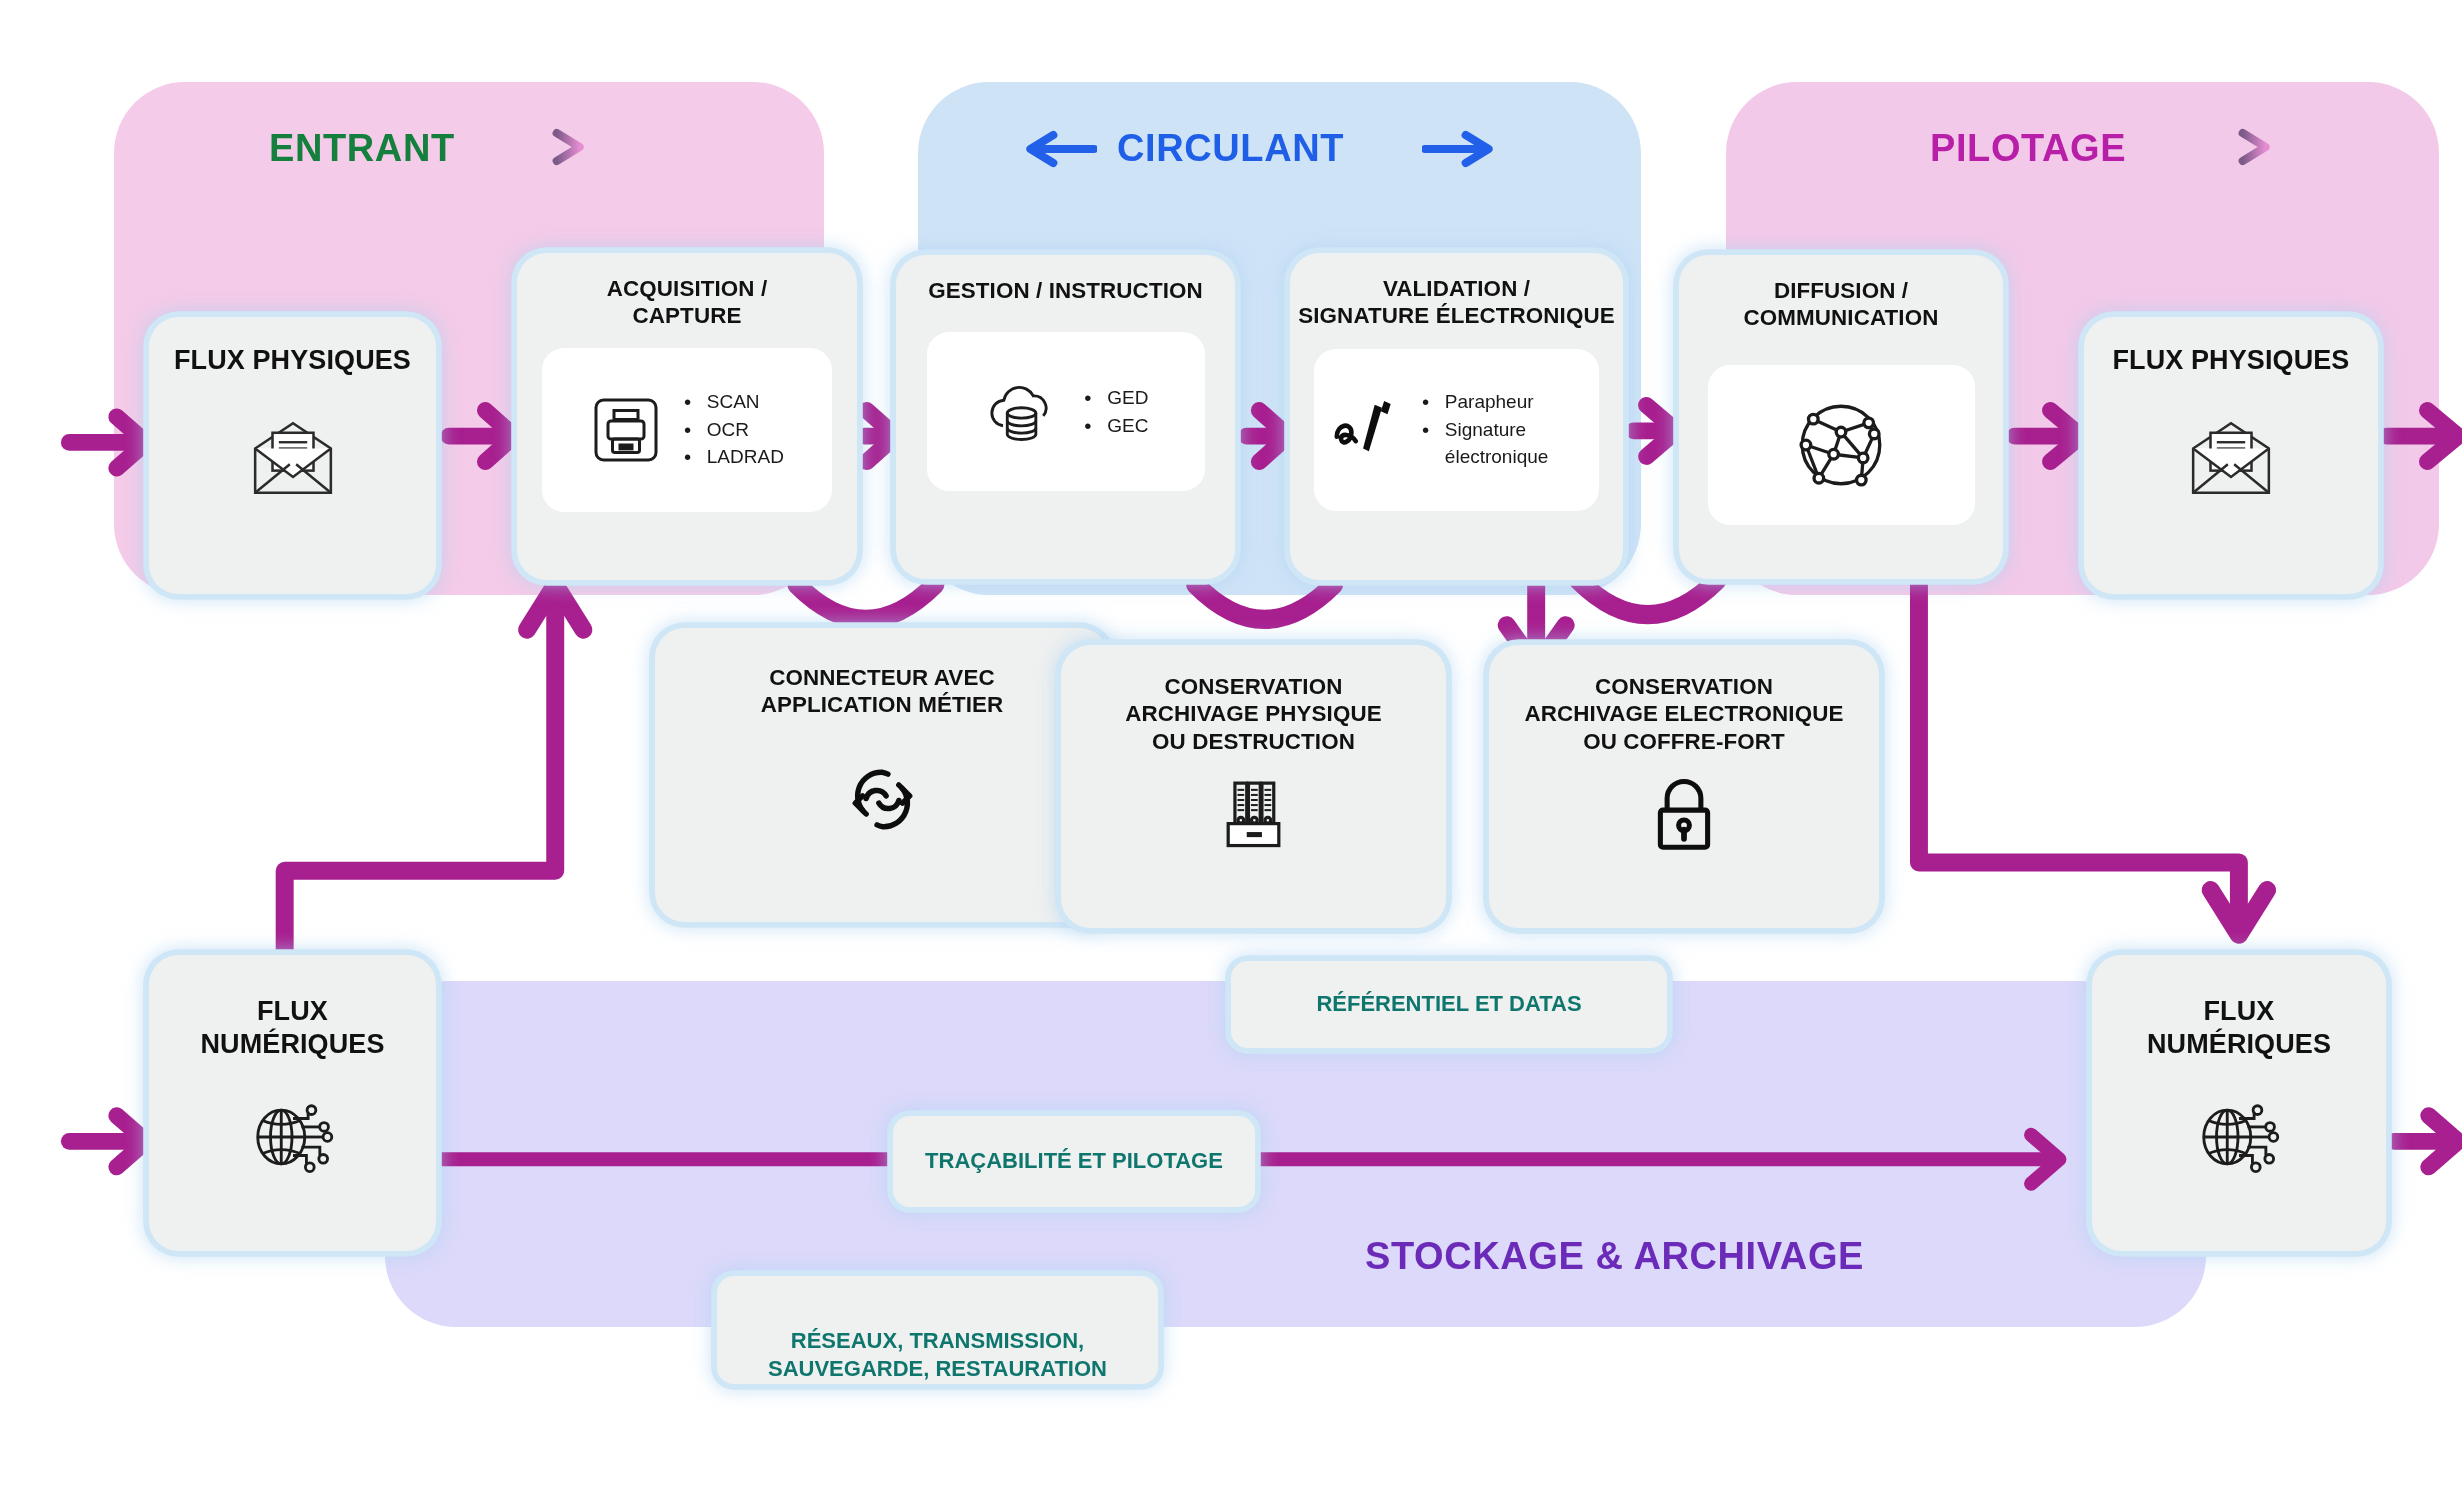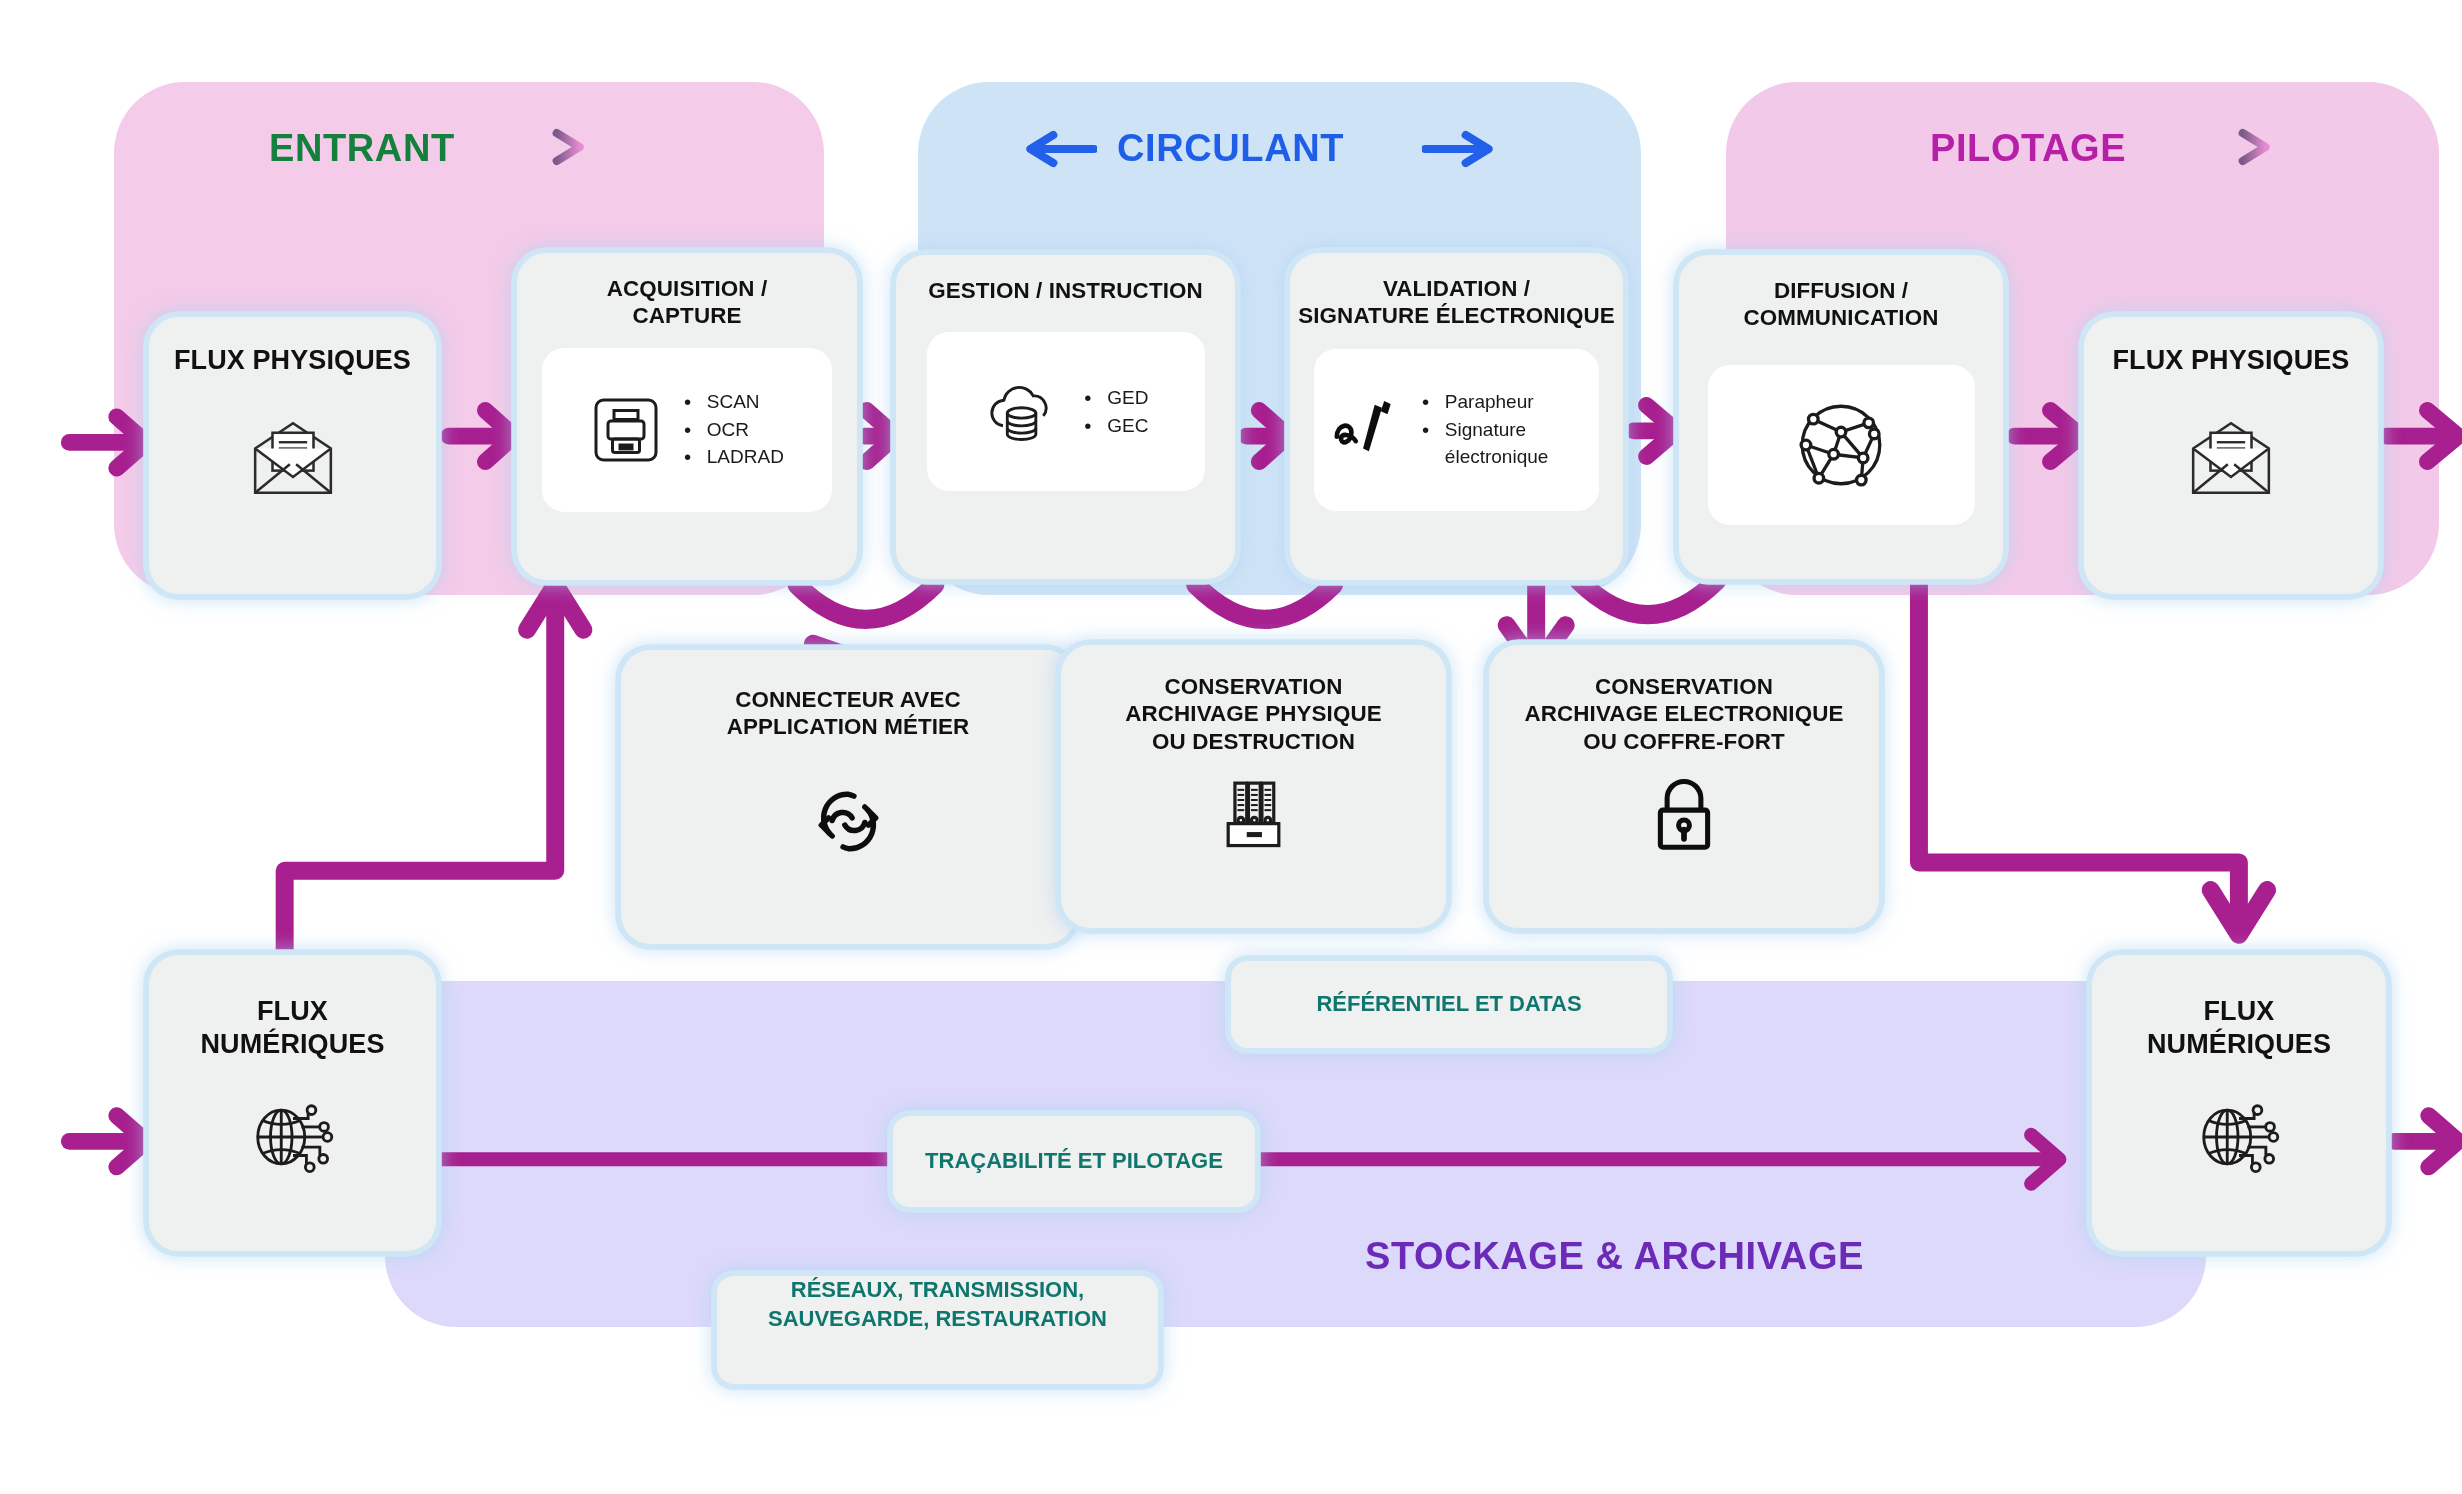--- a/index.html
+++ b/index.html
@@ -90,33 +90,33 @@
   .icon svg { display: block; }
 
   
   .c-flux-phys-in  { left: 149px;  top: 317px;  width: 287px;  height: 277px; padding-top: 27px; }
   .c-acquisition   { left: 517px;  top: 253px;  width: 340px;  height: 327px; padding-top: 22px; }
   .c-gestion       { left: 896px; top: 255px;  width: 339px;  height: 324px; padding-top: 22px; }
   .c-validation    { left: 1290px; top: 253px;  width: 333px;  height: 327px; padding-top: 22px; }
   .c-diffusion     { left: 1679px; top: 255px;  width: 324px;  height: 324px; padding-top: 22px; }
   .c-flux-phys-out { left: 2084px; top: 317px;  width: 294px;  height: 277px; padding-top: 27px; }
 
-  .c-connecteur    { left: 621px;  top: 628px;  width: 454px;  height: 294px; padding-top: 36px; margin-top: 22px; }
+  .c-connecteur    { left: 655px;  top: 628px;  width: 454px;  height: 294px; padding-top: 36px; }
   .c-cons-phys     { left: 1061px; top: 645px; width: 385px;  height: 283px; padding-top: 28px; }
   .c-cons-elec     { left: 1489px; top: 645px; width: 390px;  height: 283px; padding-top: 28px; }
 
   .c-flux-num-in   { left: 149px;  top: 955px; width: 287px;  height: 296px; padding-top: 40px; }
   .c-flux-num-out  { left: 2092px; top: 955px; width: 294px;  height: 296px; padding-top: 40px; }
 
   .c-referentiel   { left: 1231px; top: 961px; width: 436px;  height: 87px;
                      justify-content: center; border-radius: 16.7px; }
   .c-tracabilite   { left: 893px; top: 1116px; width: 362px;  height: 91px;
                      justify-content: center; border-radius: 16.7px; align-items: center; }
   .c-reseaux       { left: 717px; top: 1276px; width: 441px;  height: 108px;
-                     justify-content: flex-start; border-radius: 16.7px; }
+                     justify-content: flex-end; border-radius: 16.7px; }
 
   .pill-text {
     font-size: 22px; font-weight: 700; color: #0f766e;
     text-align: center; line-height: 1.3; white-space: pre-line;
   }
 
   
   #arrows { position: absolute; left: 0; top: 0; width: 2462px; height: 1494px; }
 </style>
 </head>

